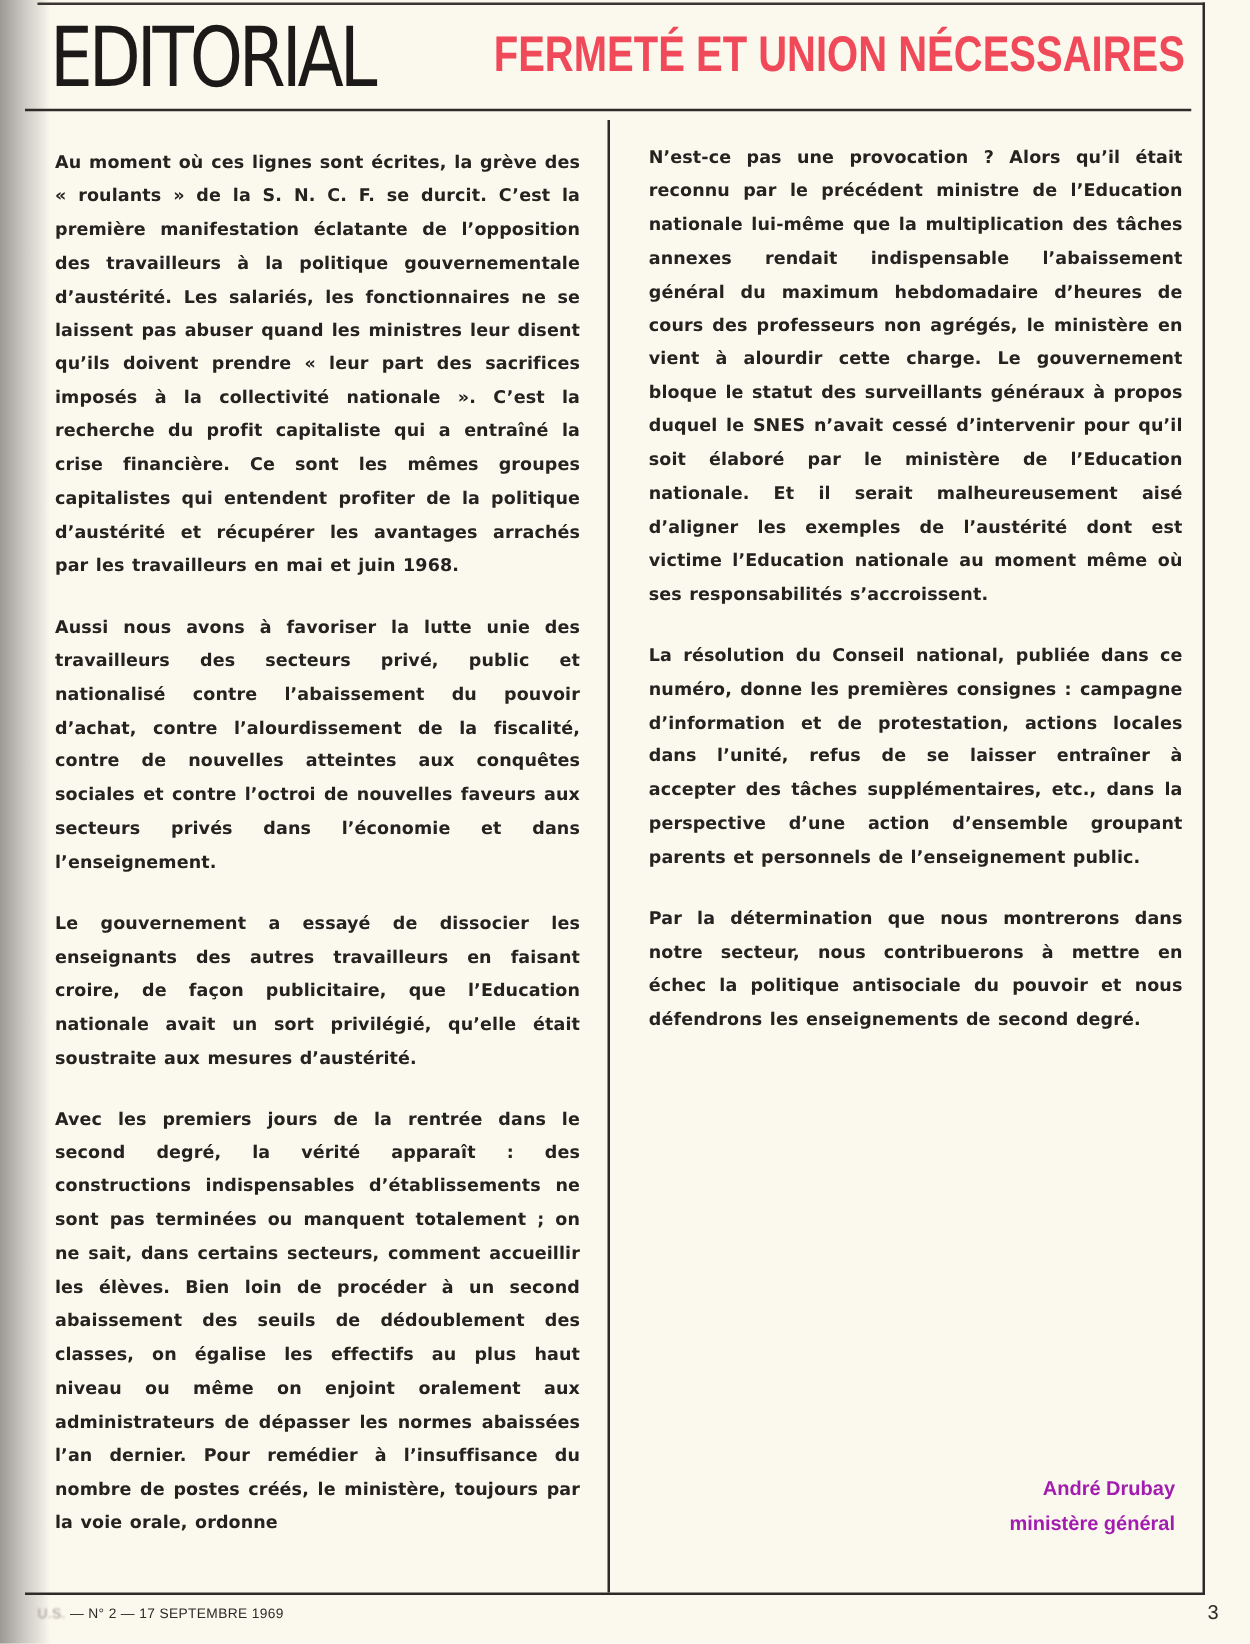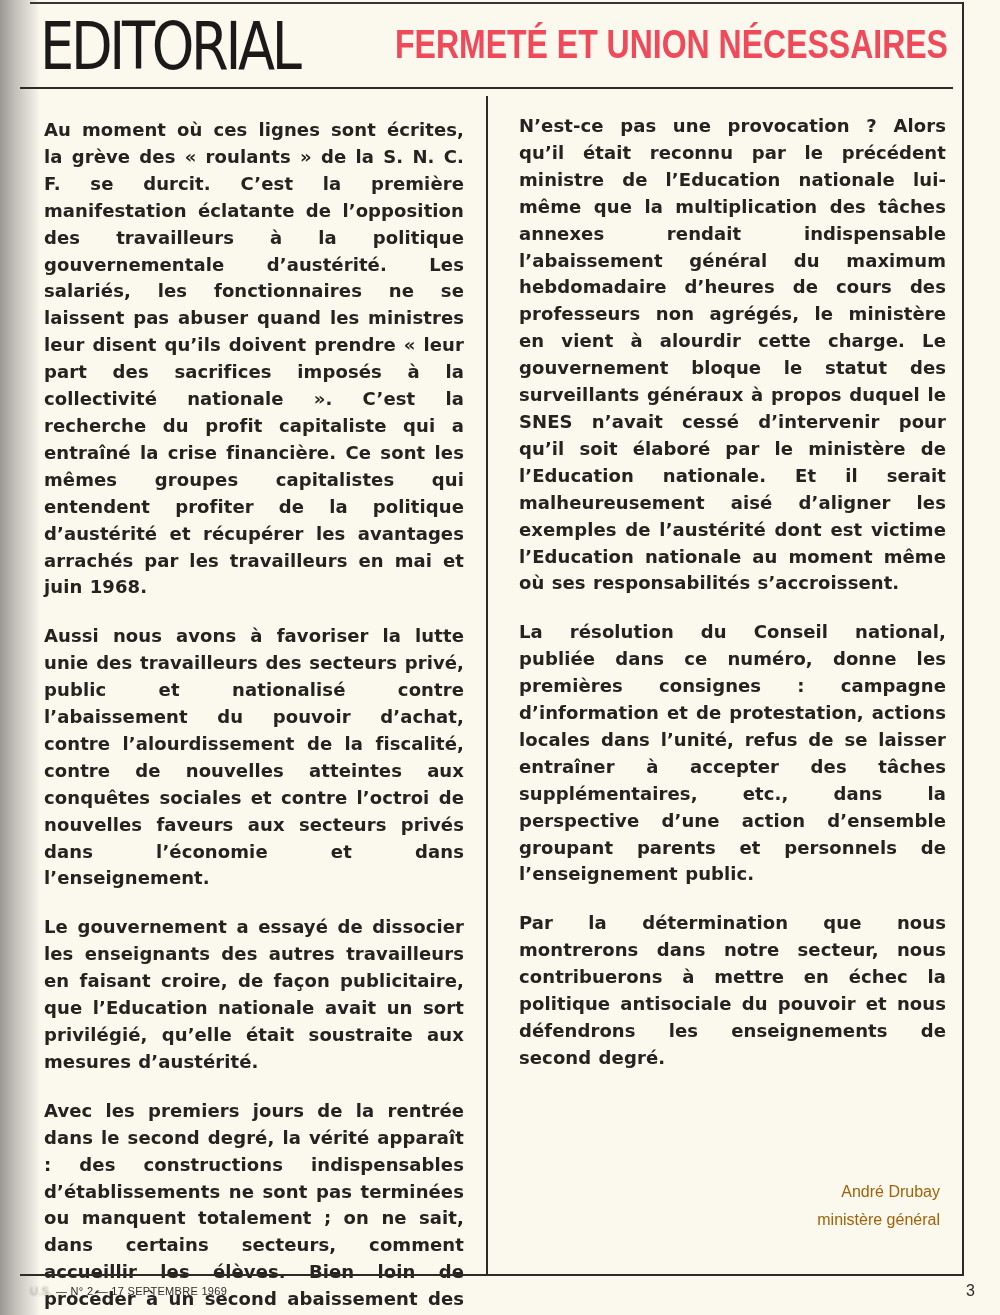--- a/index.html
+++ b/index.html
@@ -32,29 +32,29 @@
     color:#f04a5a; white-space:nowrap;
     transform:scaleX(0.8); transform-origin:left top;
   }
 
   .col { position:absolute; }
   .col-left { left:44px; top:117px; width:420px; }
   .col-right { left:519px; top:113px; width:427px; }
   .para {
     margin:0 0 22px 0;
     font-family:"DejaVu Sans", sans-serif; font-weight:bold;
-    font-size:18px; line-height:26.9px;
+    font-size:14px; line-height:26.9px;
     text-align:justify; text-align-last:left;
     letter-spacing:0.1px; word-spacing:1px;
   }
   .col-left .para { transform-origin:left top; }
   .signature {
     position:absolute; right:60px; top:1178px; text-align:right;
-    font-family:"Liberation Sans", sans-serif; font-weight:normal;
-    font-size:16px; line-height:28px; color:#a16207;
+    font-family:"Liberation Sans", sans-serif; font-weight:bold;
+    font-size:16px; line-height:28px; color:#a21caf;
   }
   .footer-issue {
     position:absolute; left:30px; top:1285px;
     font-family:"Liberation Sans", sans-serif; font-size:11px; color:#2e2a28; letter-spacing:0.3px;
   }
   .footer-issue .blur { color:#9a9590; filter:blur(1px); }
   .page-number {
     position:absolute; left:966px; top:1282px;
     font-family:"Liberation Sans", sans-serif; font-size:16px; color:#2e2a28;
   }

